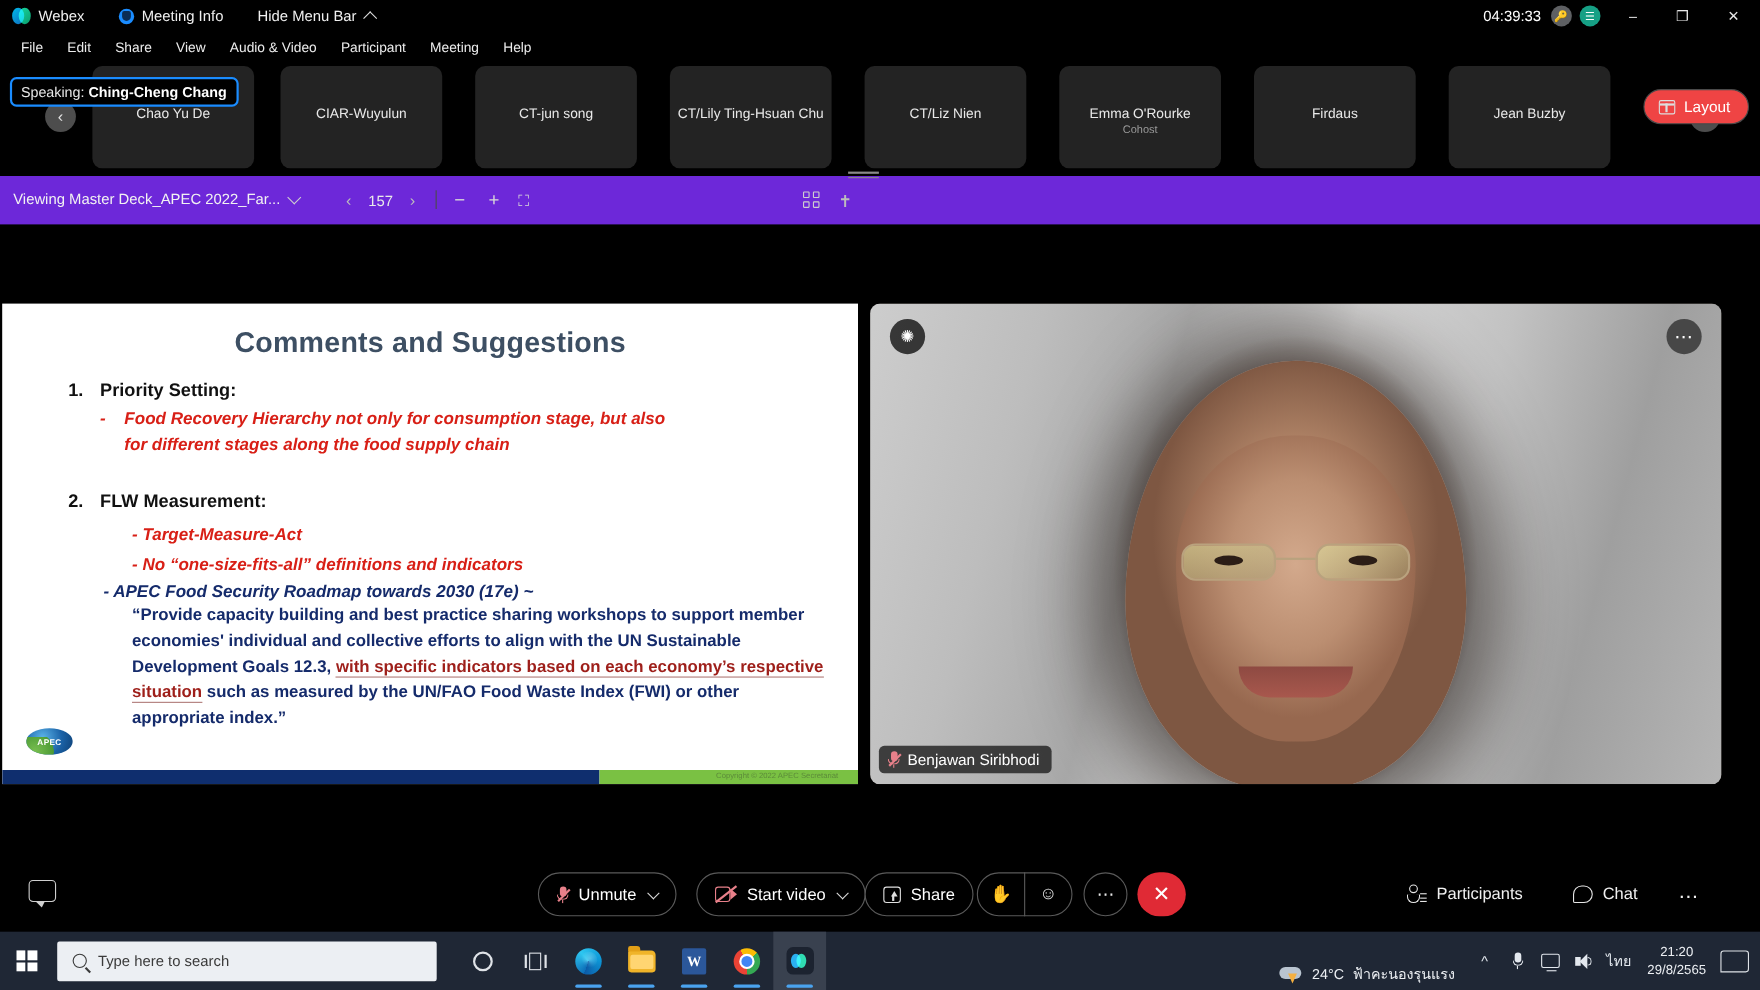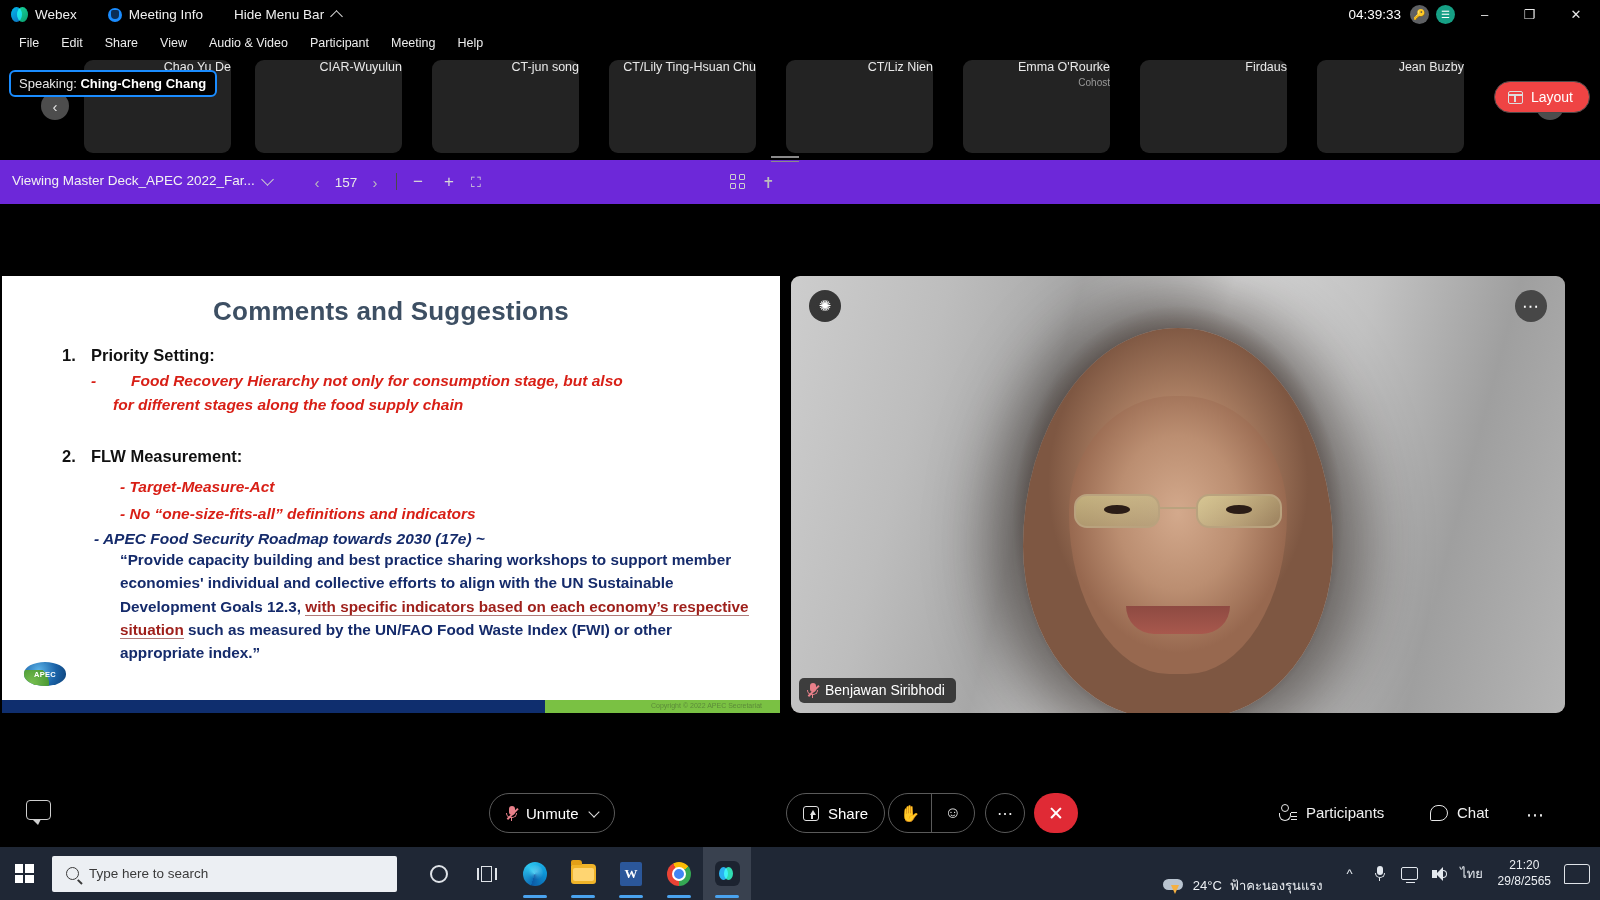--- a/index.html
+++ b/index.html
@@ -43,21 +43,22 @@
 
   
   .menubar { position:absolute; left:0; top:29px; width:1600px; height:28px; display:flex; align-items:center; padding-left:8px; background:#000;}
   .menu-item { font-size:12.5px; color:#ececec; padding:3px 11px; }
 
   
   .filmstrip { position:absolute; left:0; top:60px; width:1600px; height:93px; background:#000; }
   .tile {
     position:absolute; top:0; height:93px; width:147px;
     background:#232323; border-radius:9px;
-    display:flex; flex-direction:column; align-items:flex-end; justify-content:flex-start;
+    display:flex; flex-direction:column; align-items:center; justify-content:flex-start;
+    padding-top:36px;
   }
   .tile-name { font-size:12.5px; color:#e9e9e9; text-align:center; line-height:1.15; }
   .tile-sub { font-size:10px; color:#9a9a9a; margin-top:3px;}
   .speaking-badge {
     position:absolute; left:9px; top:10px; z-index:30;
     border:2px solid #1a8cff; border-radius:6px;
     background:#000; padding:4px 9px 4px 8px;
     font-size:13px; white-space:nowrap;
   }
   .speaking-badge .lab { color:#e7e7e7; font-weight:400; }
@@ -403,21 +404,21 @@
     <i></i>
   </div>
 <div class="annot-ico">✝</div>
 
 <div class="slide">
   <div class="slide-title">Comments and Suggestions</div>
 
   <span class="s-num" style="left:60px;  top:70px;">1.</span>
   <span class="s-head" style="left:89px;  top:70px;">Priority Setting:</span>
   <span class="s-red" style="left:89px;  top:96px;">-</span>
-  <span class="s-red" style="left:111px; top:96px; width:640px;margin-left:18px;">Food Recovery Hierarchy not only for consumption stage, but also</span>
+  <span class="s-red" style="left:111px; top:96px; width:640px;">Food Recovery Hierarchy not only for consumption stage, but also</span>
   <span class="s-red" style="left:111px; top:120px;">for different stages along the food supply chain</span>
 
   <span class="s-num" style="left:60px;  top:171px;">2.</span>
   <span class="s-head" style="left:89px;  top:171px;">FLW Measurement:</span>
   <span class="s-red" style="left:118px; top:202px;">- Target-Measure-Act</span>
   <span class="s-red" style="left:118px; top:229px;">- No “one-size-fits-all” definitions and indicators</span>
   <span class="s-navy ital" style="left:92px; top:253px;">- APEC Food Security Roadmap towards 2030 (17e) ~</span>
 
   <div class="s-para">
     <span>“Provide capacity building and best practice sharing workshops to support member economies' individual and collective efforts to align with the UN Sustainable Development Goals 12.3,</span>
@@ -476,20 +477,29 @@
     <span class="mic-off">
       <i class="body"></i>
         <i class="arc"></i>
         <i class="stem"></i>
         <i class="slash"></i>
     </span>
     <span>Unmute</span>
     <span class="chev"></span>
   </div>
 
+  <div class="pill" style="left:633px;">
+    <span class="cam-off">
+      <i class="bdy"></i>
+        <i class="lens"></i>
+        <i class="slash"></i>
+    </span>
+    <span>Start video</span>
+    <span class="chev"></span>
+  </div>
 
   <div class="pill" style="left:786px;">
     <span class="share-ico"></span>
     <span>Share</span>
   </div>
 
   <div class="dual-pill" style="left:888px;">
     <div>✋</div>
     <div class="dual-sep"></div>
     <div>☺</div>

